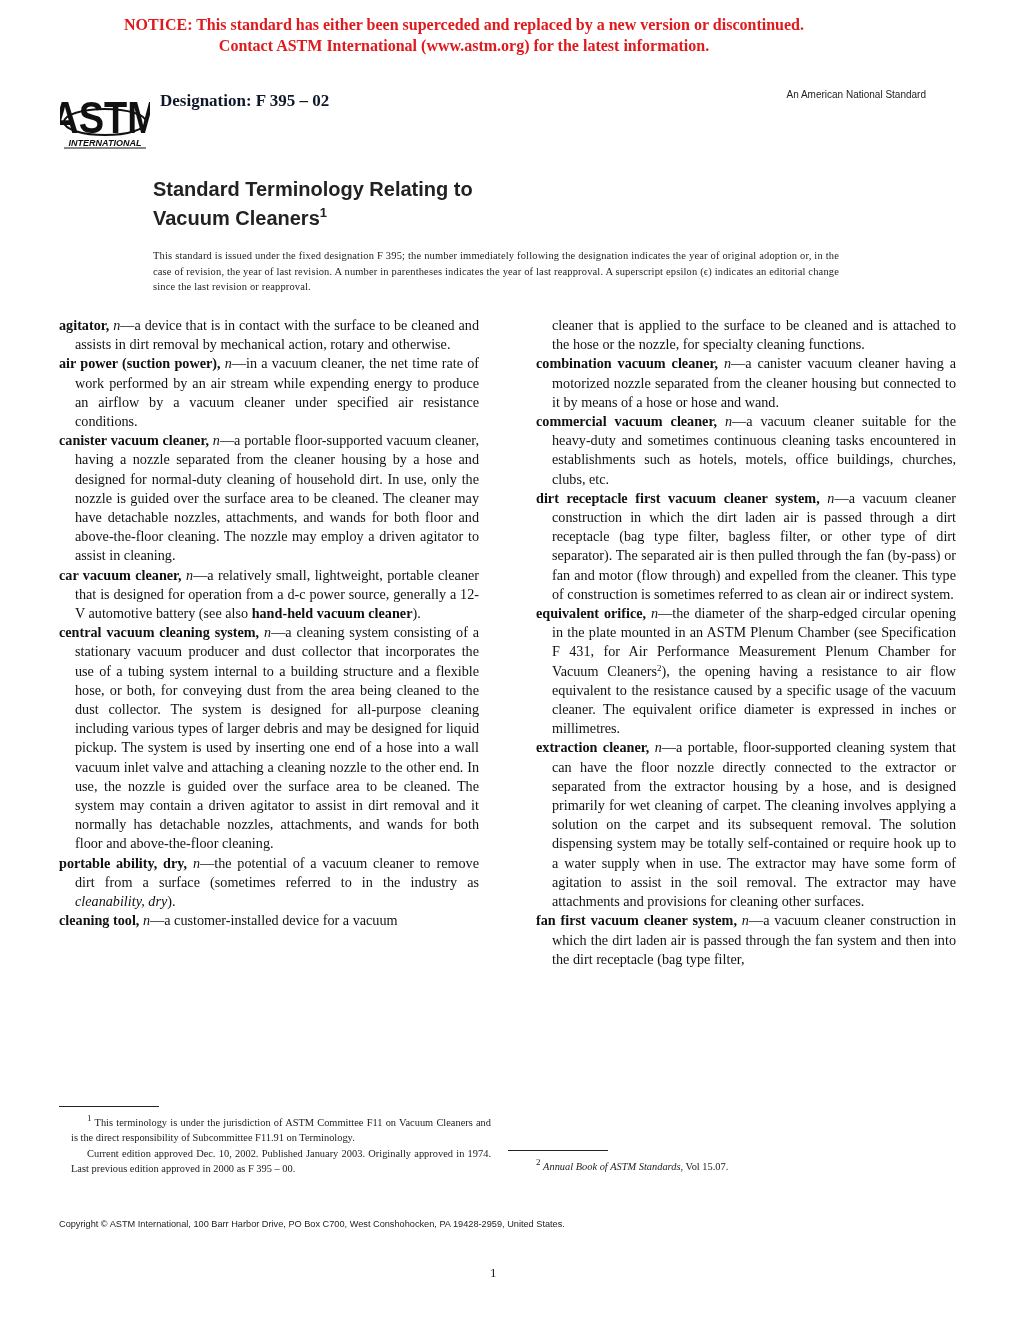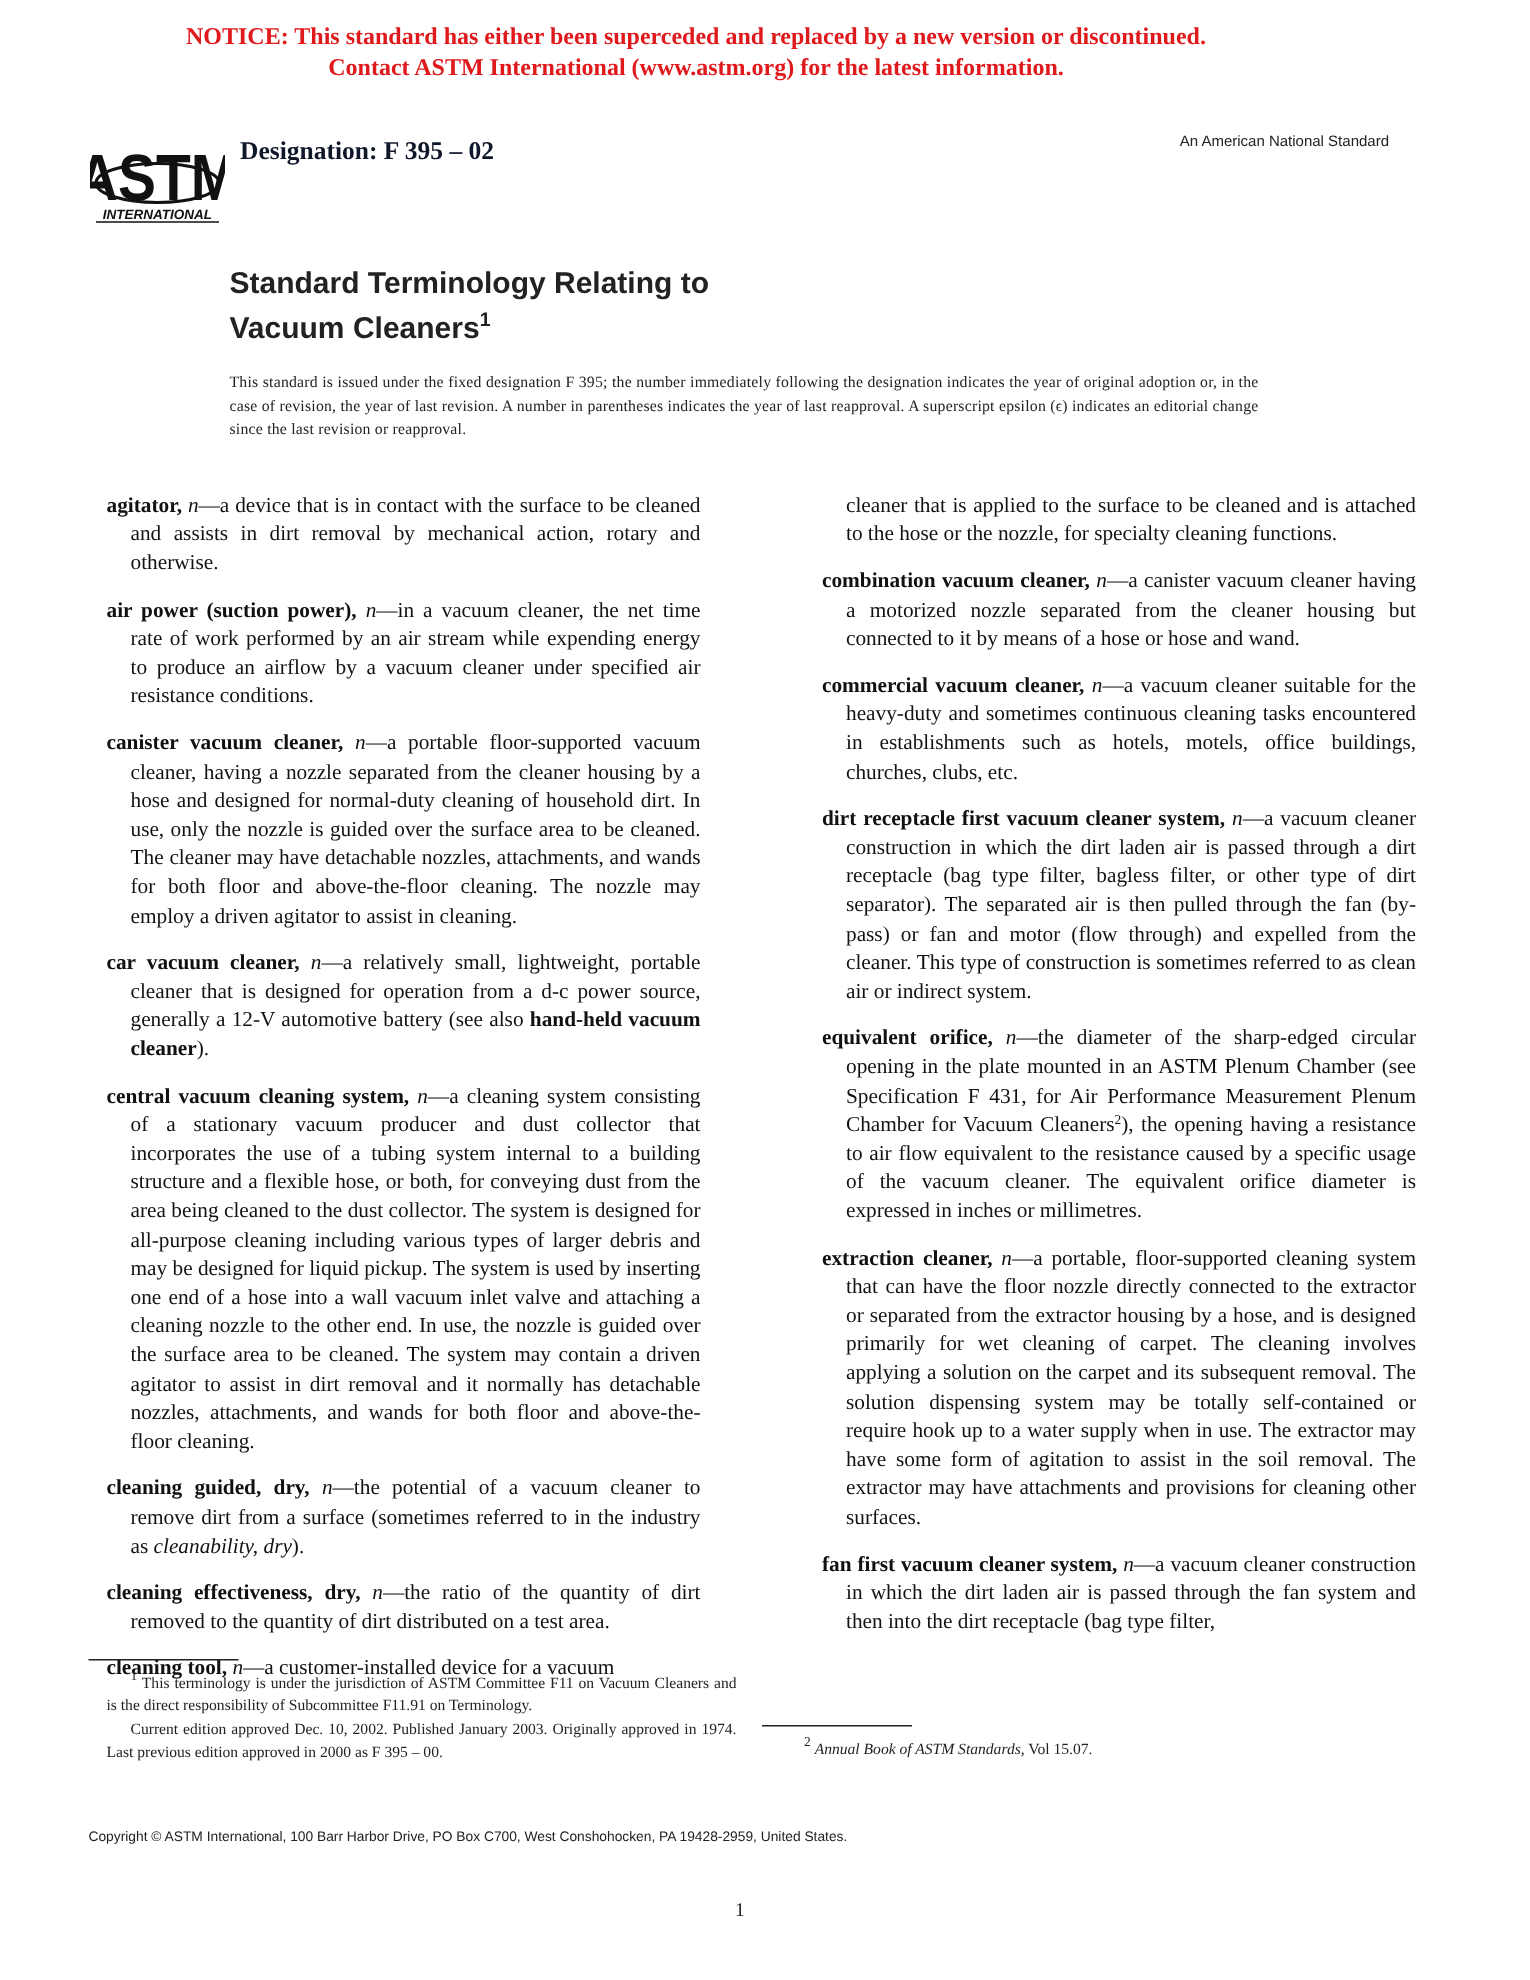--- a/index.html
+++ b/index.html
@@ -13,21 +13,21 @@
     font-size: 10px; color: #222; text-align: center; }
   .title { position: absolute; left: 153px; top: 177px; font-family: "Liberation Sans", "DejaVu Sans", sans-serif;
     font-weight: bold; font-size: 20px; line-height: 24px; color: #222; }
   .title sup { font-size: 13px; vertical-align: 8px; }
   .issued { position: absolute; left: 153px; top: 248px; width: 686px; font-family: "Liberation Serif", "DejaVu Serif", serif;
     font-size: 10.5px; line-height: 15.5px; color: #222; text-align: justify; letter-spacing: 0.15px; }
   .col { position: absolute; top: 316px; width: 420px; font-family: "Liberation Serif", "DejaVu Serif", serif;
     font-size: 14.2px; line-height: 19.2px; color: #111; }
   .col.left { left: 59px; }
   .col.right { left: 536px; }
-  .entry { text-align: justify; padding-left: 16px; text-indent: -16px; margin: 12px; }
+  .entry { text-align: justify; padding-left: 16px; text-indent: -16px; margin: 0; }
   .entry.cont { text-indent: 0; }
   .term { font-weight: bold; }
   .pos { font-style: italic; }
   sup.fn { font-size: 9px; vertical-align: 5px; line-height: 0; }
   .fnrule { position: absolute; height: 1px; background: #222; width: 100px; }
   .footnote { position: absolute; font-family: Liberation Serif, serif; font-size: 10.4px; line-height: 15.3px; color: #222; margin-left: 12px; }
   .footnote p { margin: 0; text-align: justify; }
   .footnote .ind { text-indent: 16px; }
   .copyright { position: absolute; left: 59px; top: 1219px; font-family: "Liberation Sans", "DejaVu Sans", sans-serif; font-size: 9.2px; color: #222; }
   .pagenum { position: absolute; left: 490px; top: 1265px; font-family: "Liberation Serif", "DejaVu Serif", serif; font-size: 13px; color: #222; }
@@ -58,22 +58,21 @@
 </div>
 
 <div class="issued">This standard is issued under the fixed designation F 395; the number immediately following the designation indicates the year of original adoption or, in the case of revision, the year of last revision. A number in parentheses indicates the year of last reapproval. A superscript epsilon (ϵ) indicates an editorial change since the last revision or reapproval.</div>
 
 <div class="col left">
   <p class="entry"><span class="term">agitator,</span> <span class="pos">n</span><span>—a device that is in contact with the surface to be cleaned and assists in dirt removal by mechanical action, rotary and otherwise.</span></p>
   <p class="entry"><span class="term">air power (suction power),</span> <span class="pos">n</span><span>—in a vacuum cleaner, the net time rate of work performed by an air stream while expending energy to produce an airflow by a vacuum cleaner under specified air resistance conditions.</span></p>
   <p class="entry"><span class="term">canister vacuum cleaner,</span> <span class="pos">n</span><span>—a portable floor-supported vacuum cleaner, having a nozzle separated from the cleaner housing by a hose and designed for normal-duty cleaning of household dirt. In use, only the nozzle is guided over the surface area to be cleaned. The cleaner may have detachable nozzles, attachments, and wands for both floor and above-the-floor cleaning. The nozzle may employ a driven agitator to assist in cleaning.</span></p>
   <p class="entry"><span class="term">car vacuum cleaner,</span> <span class="pos">n</span><span>—a relatively small, lightweight, portable cleaner that is designed for operation from a d-c power source, generally a 12-V automotive battery (see also </span><span class="term">hand-held vacuum cleaner</span><span>).</span></p>
   <p class="entry"><span class="term">central vacuum cleaning system,</span> <span class="pos">n</span><span>—a cleaning system consisting of a stationary vacuum producer and dust collector that incorporates the use of a tubing system internal to a building structure and a flexible hose, or both, for conveying dust from the area being cleaned to the dust collector. The system is designed for all-purpose cleaning including various types of larger debris and may be designed for liquid pickup. The system is used by inserting one end of a hose into a wall vacuum inlet valve and attaching a cleaning nozzle to the other end. In use, the nozzle is guided over the surface area to be cleaned. The system may contain a driven agitator to assist in dirt removal and it normally has detachable nozzles, attachments, and wands for both floor and above-the-floor cleaning.</span></p>
-  <p class="entry"><span class="term">cleaning guided, dry,</span> <span class="pos">n</span><span>—the potential of a vacuum cleaner to remove dirt from a surface (sometimes referred to in the industry as </span><span class="pos">cleanability, dry</span><span>).</span></p>
-  <p class="entry"><span class="term">cleaning effectiveness, dry,</span> <span class="pos">n</span><span>—the ratio of the quantity of dirt removed to the quantity of dirt distributed on a test area.</span></p>
+  <p class="entry"><span class="term">portable ability, dry,</span> <span class="pos">n</span><span>—the potential of a vacuum cleaner to remove dirt from a surface (sometimes referred to in the industry as </span><span class="pos">cleanability, dry</span><span>).</span></p>
   <p class="entry"><span class="term">cleaning tool,</span> <span class="pos">n</span><span>—a customer-installed device for a vacuum</span></p>
 </div>
 
 <div class="col right">
   <p class="entry cont" style="padding-left:16px;">cleaner that is applied to the surface to be cleaned and is attached to the hose or the nozzle, for specialty cleaning functions.</p>
   <p class="entry"><span class="term">combination vacuum cleaner,</span> <span class="pos">n</span><span>—a canister vacuum cleaner having a motorized nozzle separated from the cleaner housing but connected to it by means of a hose or hose and wand.</span></p>
   <p class="entry"><span class="term">commercial vacuum cleaner,</span> <span class="pos">n</span><span>—a vacuum cleaner suitable for the heavy-duty and sometimes continuous cleaning tasks encountered in establishments such as hotels, motels, office buildings, churches, clubs, etc.</span></p>
   <p class="entry"><span class="term">dirt receptacle first vacuum cleaner system,</span> <span class="pos">n</span><span>—a vacuum cleaner construction in which the dirt laden air is passed through a dirt receptacle (bag type filter, bagless filter, or other type of dirt separator). The separated air is then pulled through the fan (by-pass) or fan and motor (flow through) and expelled from the cleaner. This type of construction is sometimes referred to as clean air or indirect system.</span></p>
   <p class="entry"><span class="term">equivalent orifice,</span> <span class="pos">n</span><span>—the diameter of the sharp-edged circular opening in the plate mounted in an ASTM Plenum Chamber (see Specification F 431, for Air Performance Measurement Plenum Chamber for Vacuum Cleaners</span><sup class="fn">2</sup><span>), the opening having a resistance to air flow equivalent to the resistance caused by a specific usage of the vacuum cleaner. The equivalent orifice diameter is expressed in inches or millimetres.</span></p>
   <p class="entry"><span class="term">extraction cleaner,</span> <span class="pos">n</span><span>—a portable, floor-supported cleaning system that can have the floor nozzle directly connected to the extractor or separated from the extractor housing by a hose, and is designed primarily for wet cleaning of carpet. The cleaning involves applying a solution on the carpet and its subsequent removal. The solution dispensing system may be totally self-contained or require hook up to a water supply when in use. The extractor may have some form of agitation to assist in the soil removal. The extractor may have attachments and provisions for cleaning other surfaces.</span></p>

